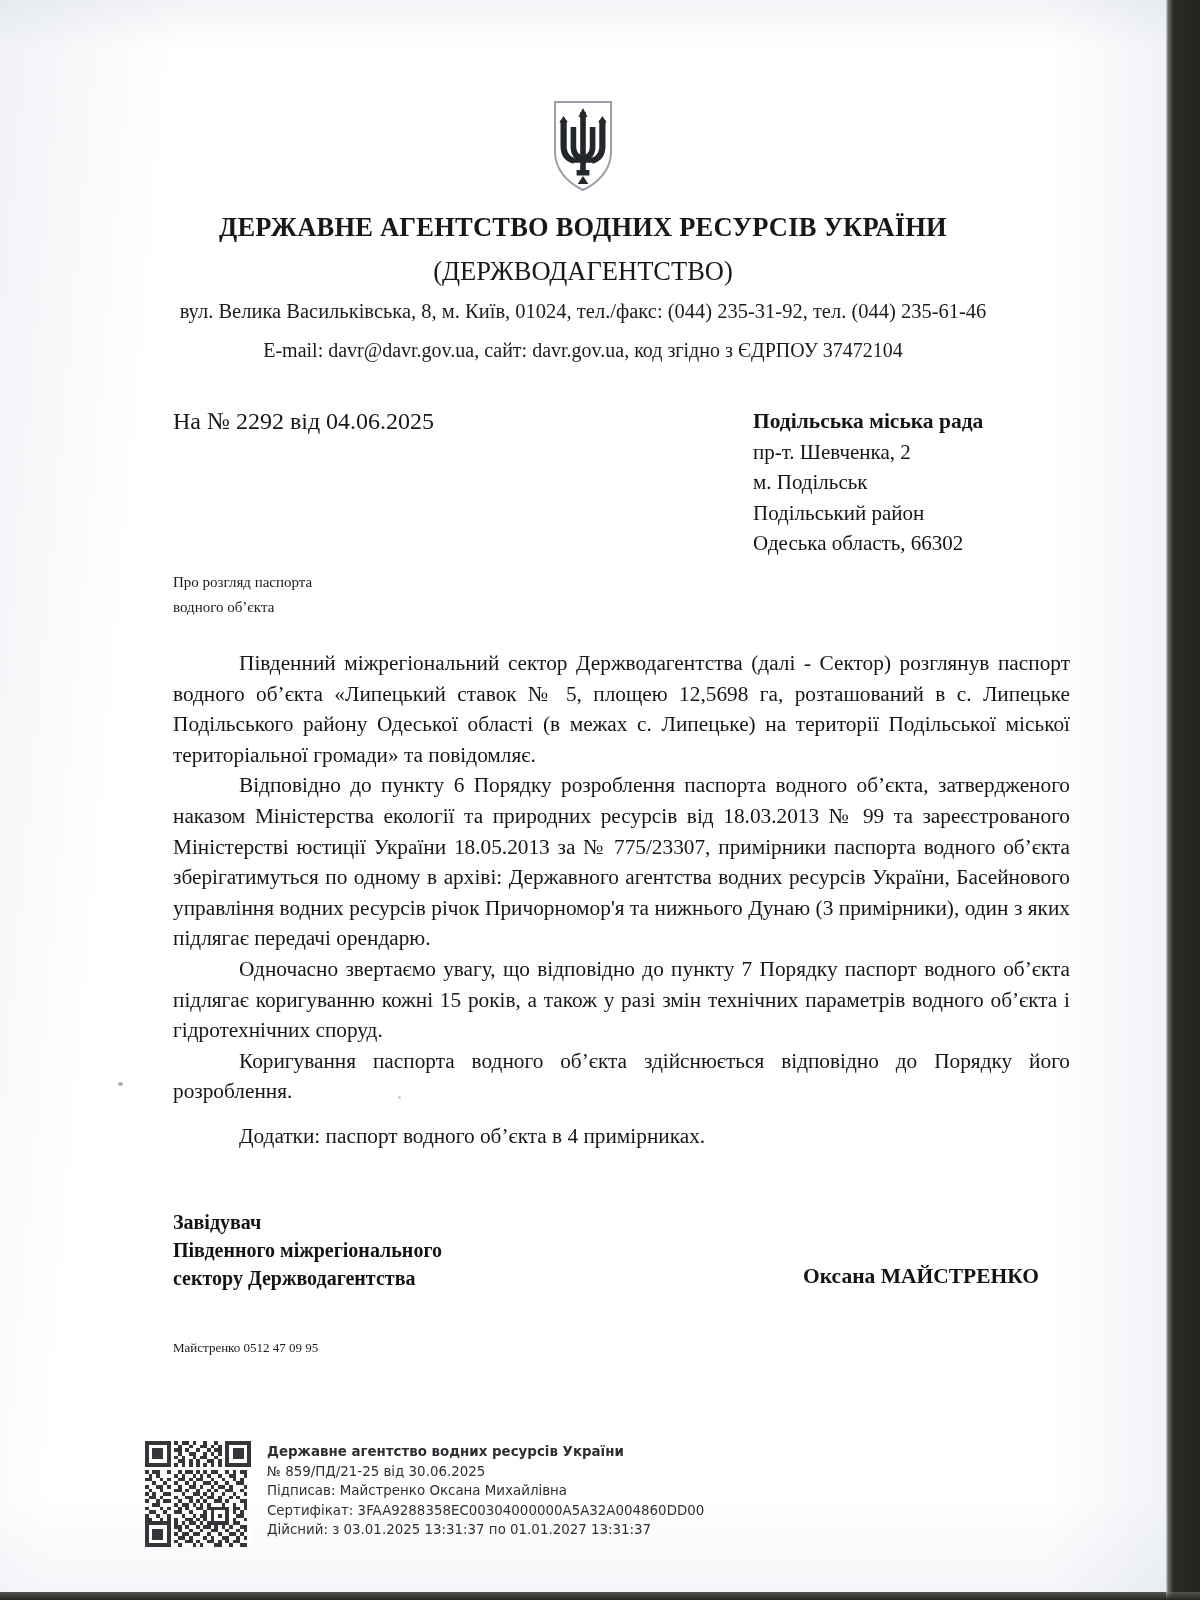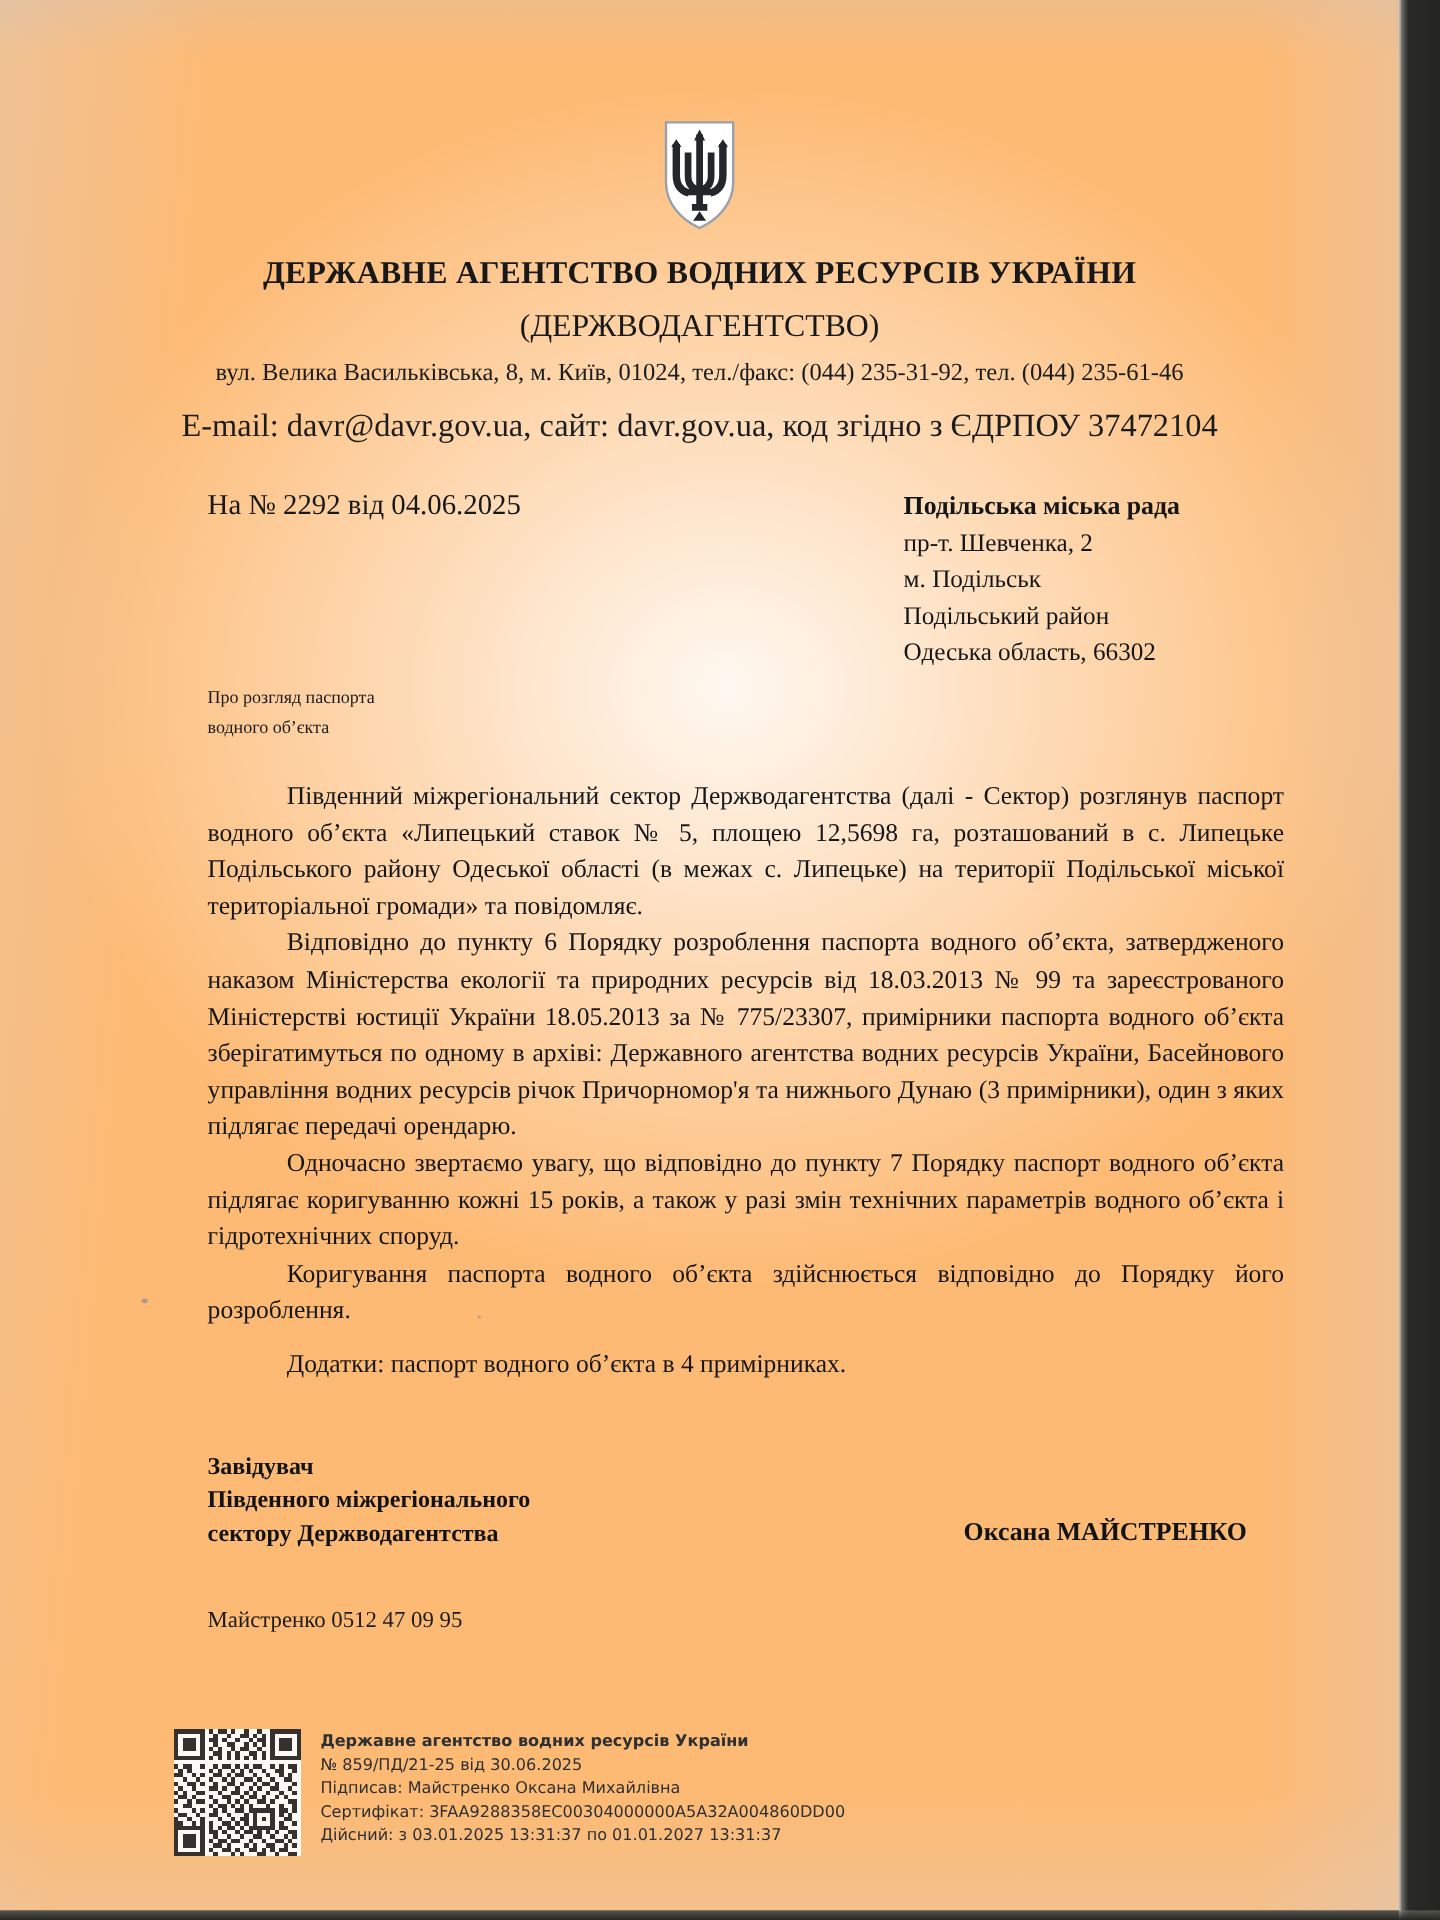--- a/index.html
+++ b/index.html
@@ -8,21 +8,21 @@
     width:1200px;height:1600px;
     background:#2b2b29;
     font-family:"Liberation Serif", serif;
     overflow:hidden;
   }
   
   #page{
     position:absolute;
     left:0;top:0;
     width:1166px;height:1592px;
-    background:#fdba74;
+    background:#ffffff;
     overflow:hidden;
   }
   
   #page:before{
     content:"";position:absolute;inset:0;
     background:
       linear-gradient(95deg, rgba(205,212,224,.30) 0%, rgba(255,255,255,0) 14%),
       linear-gradient(270deg, rgba(200,208,222,.26) 0%, rgba(255,255,255,0) 10%),
       linear-gradient(0deg, rgba(206,213,226,.22) 0%, rgba(255,255,255,0) 6%),
       radial-gradient(ellipse 70% 45% at 52% 36%, rgba(255,255,255,.9) 0%, rgba(246,248,252,0) 70%);
@@ -63,21 +63,21 @@
   #org-name-2{
     position:absolute;left:60px;right:60px;top:256px;
     font-size:26.5px;font-weight:normal;color:#17181a;
   }
   #org-address{
     position:absolute;left:40px;right:40px;top:300px;
     font-size:20.5px;color:#1b1c1e;
   }
   #org-contacts{
     position:absolute;left:40px;right:40px;top:339px;
-    font-size:27px;color:#1b1c1e;
+    font-size:20px;color:#1b1c1e;
   }
 
   
   #reference-line{
     position:absolute;left:173px;top:408px;
     font-size:24px;color:#17181a;white-space:nowrap;
   }
   #recipient-block{
     position:absolute;left:753px;top:406px;
     font-size:21px;line-height:30.5px;color:#141517;
@@ -111,21 +111,21 @@
   #signer-title{
     font-size:20px;font-weight:bold;line-height:28px;color:#121316;
   }
   #signer-name{
     position:absolute;left:630px;top:56px;width:270px;
     font-size:21.5px;font-weight:bold;color:#121316;
     white-space:nowrap;
   }
   #contact-line{
     position:absolute;left:173px;top:1340px;
-    font-size:19px;color:#1a1b1e;
+    font-size:13px;color:#1a1b1e;
   }
 
   
   .speck{position:absolute;background:#8d9099;border-radius:50%;opacity:.75;}
 
   
   #footer-stamp{
     position:absolute;left:145px;top:1438px;
     display:flex;align-items:flex-start;gap:16px;
   }

